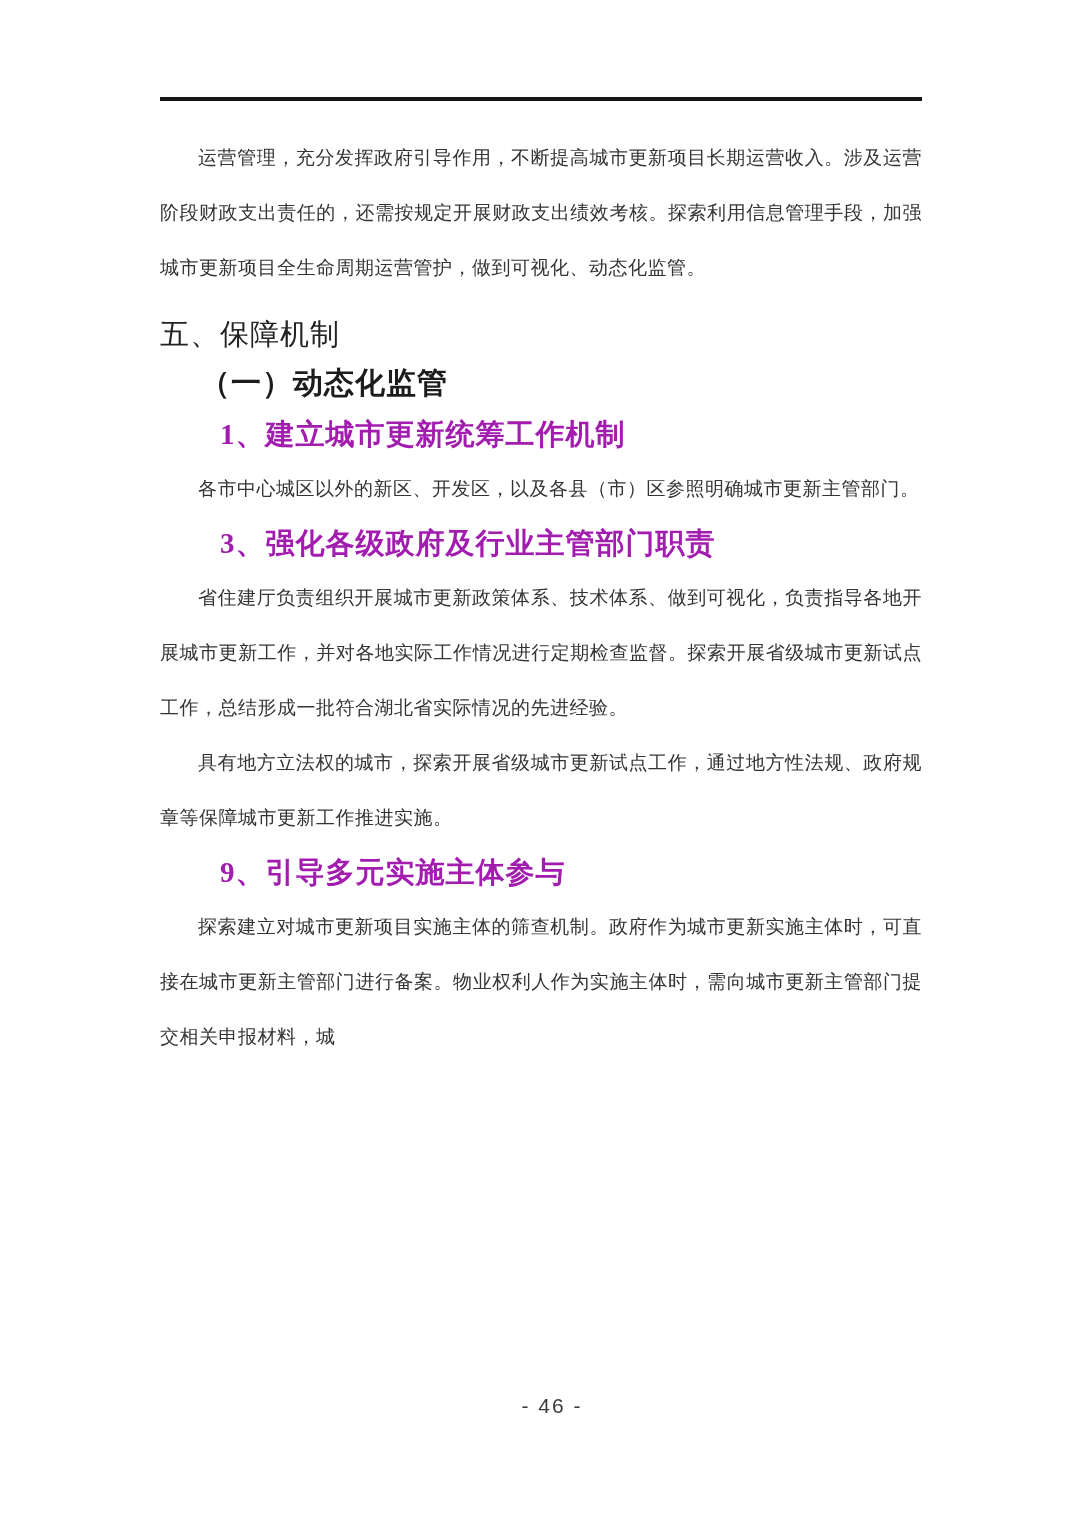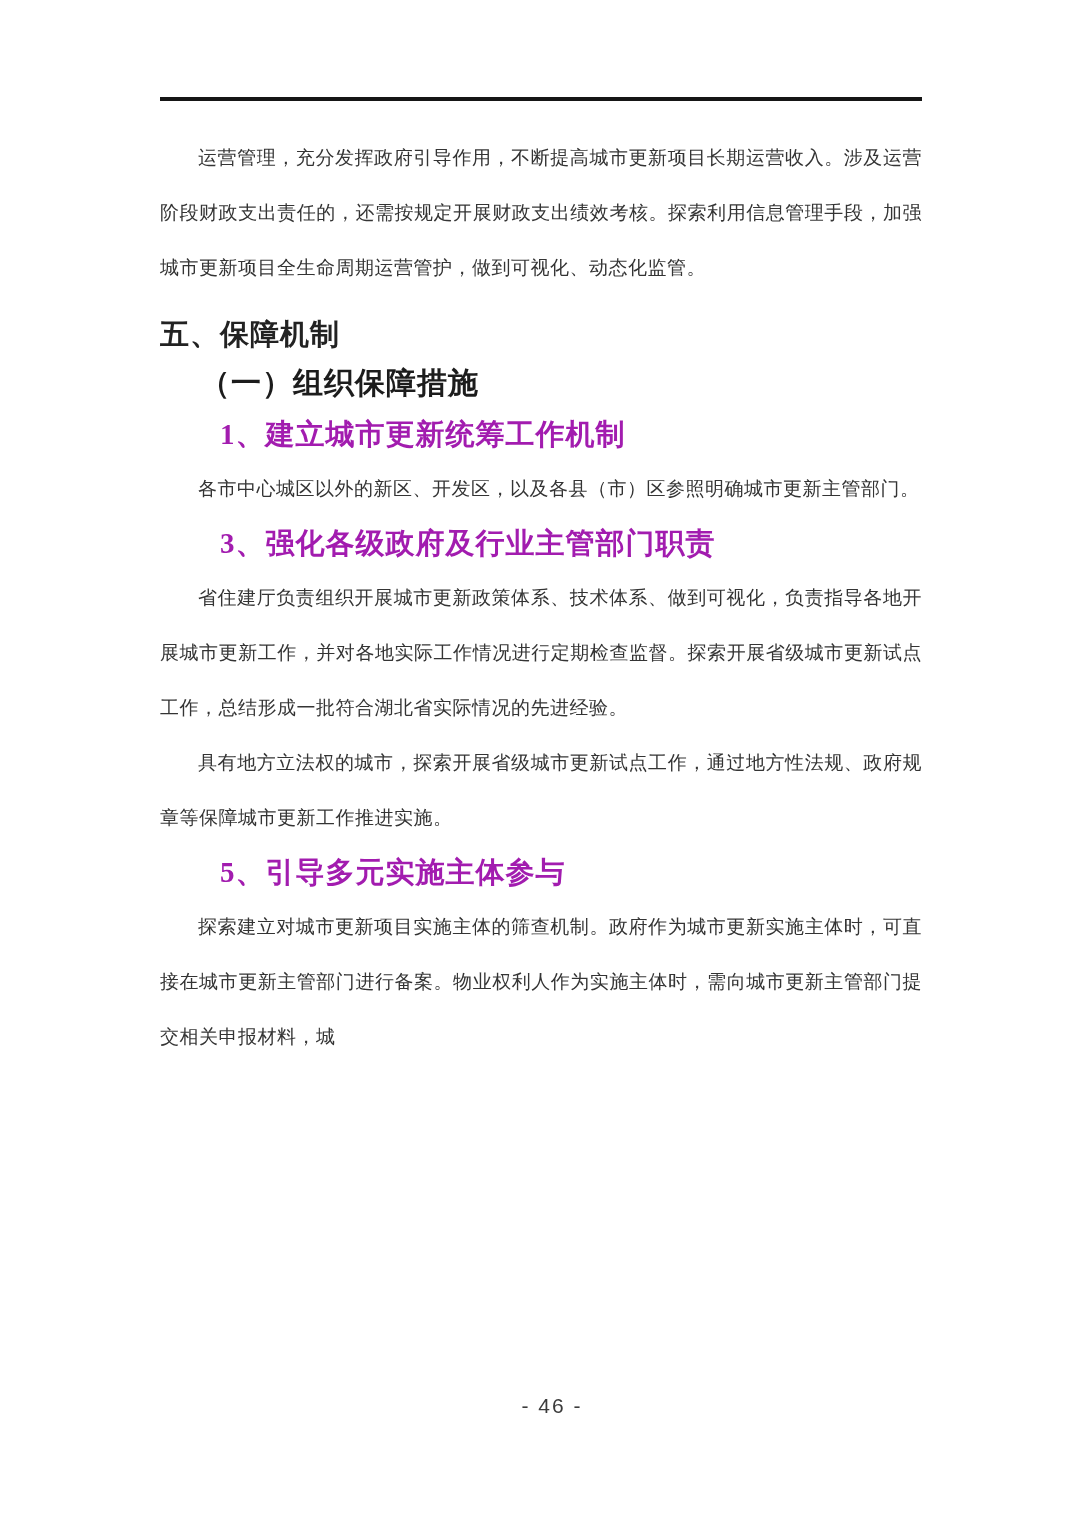--- a/index.html
+++ b/index.html
@@ -37,21 +37,21 @@
     font-size: 19px;
     line-height: 55px;
     color: #343434;
     text-align: justify;
     text-indent: 2em;
     letter-spacing: 0.5px;
   }
 
   h2.h-chapter {
     font-family: "Liberation Sans", "DejaVu Sans", sans-serif;
-    font-weight: 700;
+    font-weight: 400;
     font-size: 29px;
     line-height: 50px;
     color: #222222;
     margin-top: 14px;
     letter-spacing: 1px;
   }
 
   h3.h-section {
     font-family: "Liberation Serif", "DejaVu Serif", serif;
     font-weight: bold;
@@ -93,34 +93,34 @@
 
 <div class="page">
 
   <div class="top-rule"></div>
 
   <div class="content">
     <p class="body-text">运营管理，充分发挥政府引导作用，不断提高城市更新项目长期运营收入。涉及运营阶段财政支出责任的，还需按规定开展财政支出绩效考核。探索利用信息管理手段，加强城市更新项目全生命周期运营管护，做到可视化、动态化监管。</p>
 
     <h2 class="h-chapter">五、保障机制</h2>
 
-    <h3 class="h-section">（一）组织保障措施</h3>
+    <h3 class="h-section">（一）动态化监管</h3>
 
     <h4 class="h-item">1、建立城市更新统筹工作机制</h4>
 
 
     <p class="body-text">各市中心城区以外的新区、开发区，以及各县（市）区参照明确城市更新主管部门。</p>
 
     <h4 class="h-item">3、强化各级政府及行业主管部门职责</h4>
 
     <p class="body-text">省住建厅负责组织开展城市更新政策体系、技术体系、做到可视化，负责指导各地开展城市更新工作，并对各地实际工作情况进行定期检查监督。探索开展省级城市更新试点工作，总结形成一批符合湖北省实际情况的先进经验。</p>
 
     <p class="body-text">具有地方立法权的城市，探索开展省级城市更新试点工作，通过地方性法规、政府规章等保障城市更新工作推进实施。</p>
 
-    <h4 class="h-item">5、引导多元实施主体参与</h4>
+    <h4 class="h-item">9、引导多元实施主体参与</h4>
 
     <p class="body-text">探索建立对城市更新项目实施主体的筛查机制。政府作为城市更新实施主体时，可直接在城市更新主管部门进行备案。物业权利人作为实施主体时，需向城市更新主管部门提交相关申报材料，城</p>
   </div>
 
   <div class="footer">
     <span class="page-number">- 46 -</span>
   </div>
 
 </div>
 

